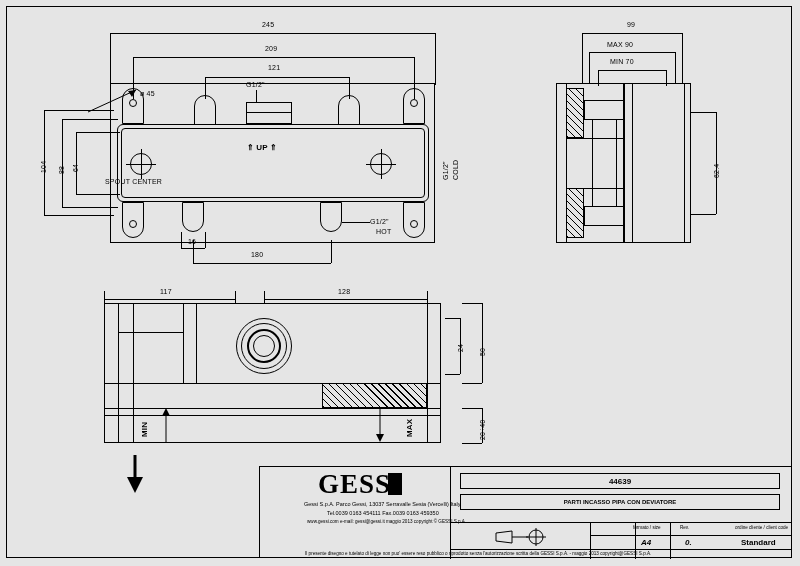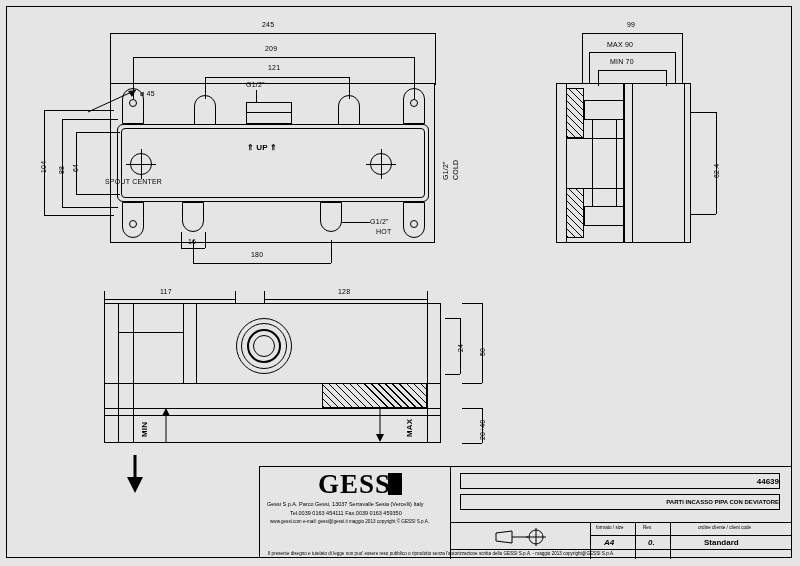--- a/index.html
+++ b/index.html
@@ -11,25 +11,25 @@
   .v{width:1px;}
   .txt{position:absolute;font-size:7px;color:#000;white-space:nowrap;letter-spacing:.2px;}
   .txt.b{font-weight:bold;}
   .vert{transform-origin:0 0;transform:rotate(-90deg);}
   .rect{position:absolute;border:1px solid #000;box-sizing:border-box;}
   .hatch{position:absolute;box-sizing:border-box;border:1px solid #000;
     background:repeating-linear-gradient(45deg,#000 0 1px,transparent 1px 5px);}
   .circ{position:absolute;border:1px solid #000;border-radius:50%;box-sizing:border-box;}
   
   #title{position:absolute;left:259px;top:466px;width:533px;height:92px;border:1px solid #000;box-sizing:border-box;}
-  .tb-txt{position:absolute;font-size:6px;color:#000;white-space:nowrap;}
+  .tb-txt{position:absolute;font-size:6px;color:#000;white-space:nowrap;margin-left:37px;}
   .logo{position:absolute;font-family:"Liberation Serif",serif;font-weight:bold;font-size:27px;letter-spacing:1px;color:#000;}
   .logosq{position:absolute;background:#000;}
   .code-box{position:absolute;border:1px solid #000;box-sizing:border-box;}
-  .cbt{position:absolute;text-align:right;font-size:8px;font-weight:bold;width:100%;}
+  .cbt{position:absolute;text-align:center;font-size:8px;font-weight:bold;width:100%;}
   .small{font-size:5.5px;}
   .tiny{font-size:4.6px;}
 </style>
 </head>
 <body>
 
 <div id="sheet">
   <div class="border"></div>
 
   <div class="rect" style="left:110px;top:83px;width:325px;height:160px;"></div>

